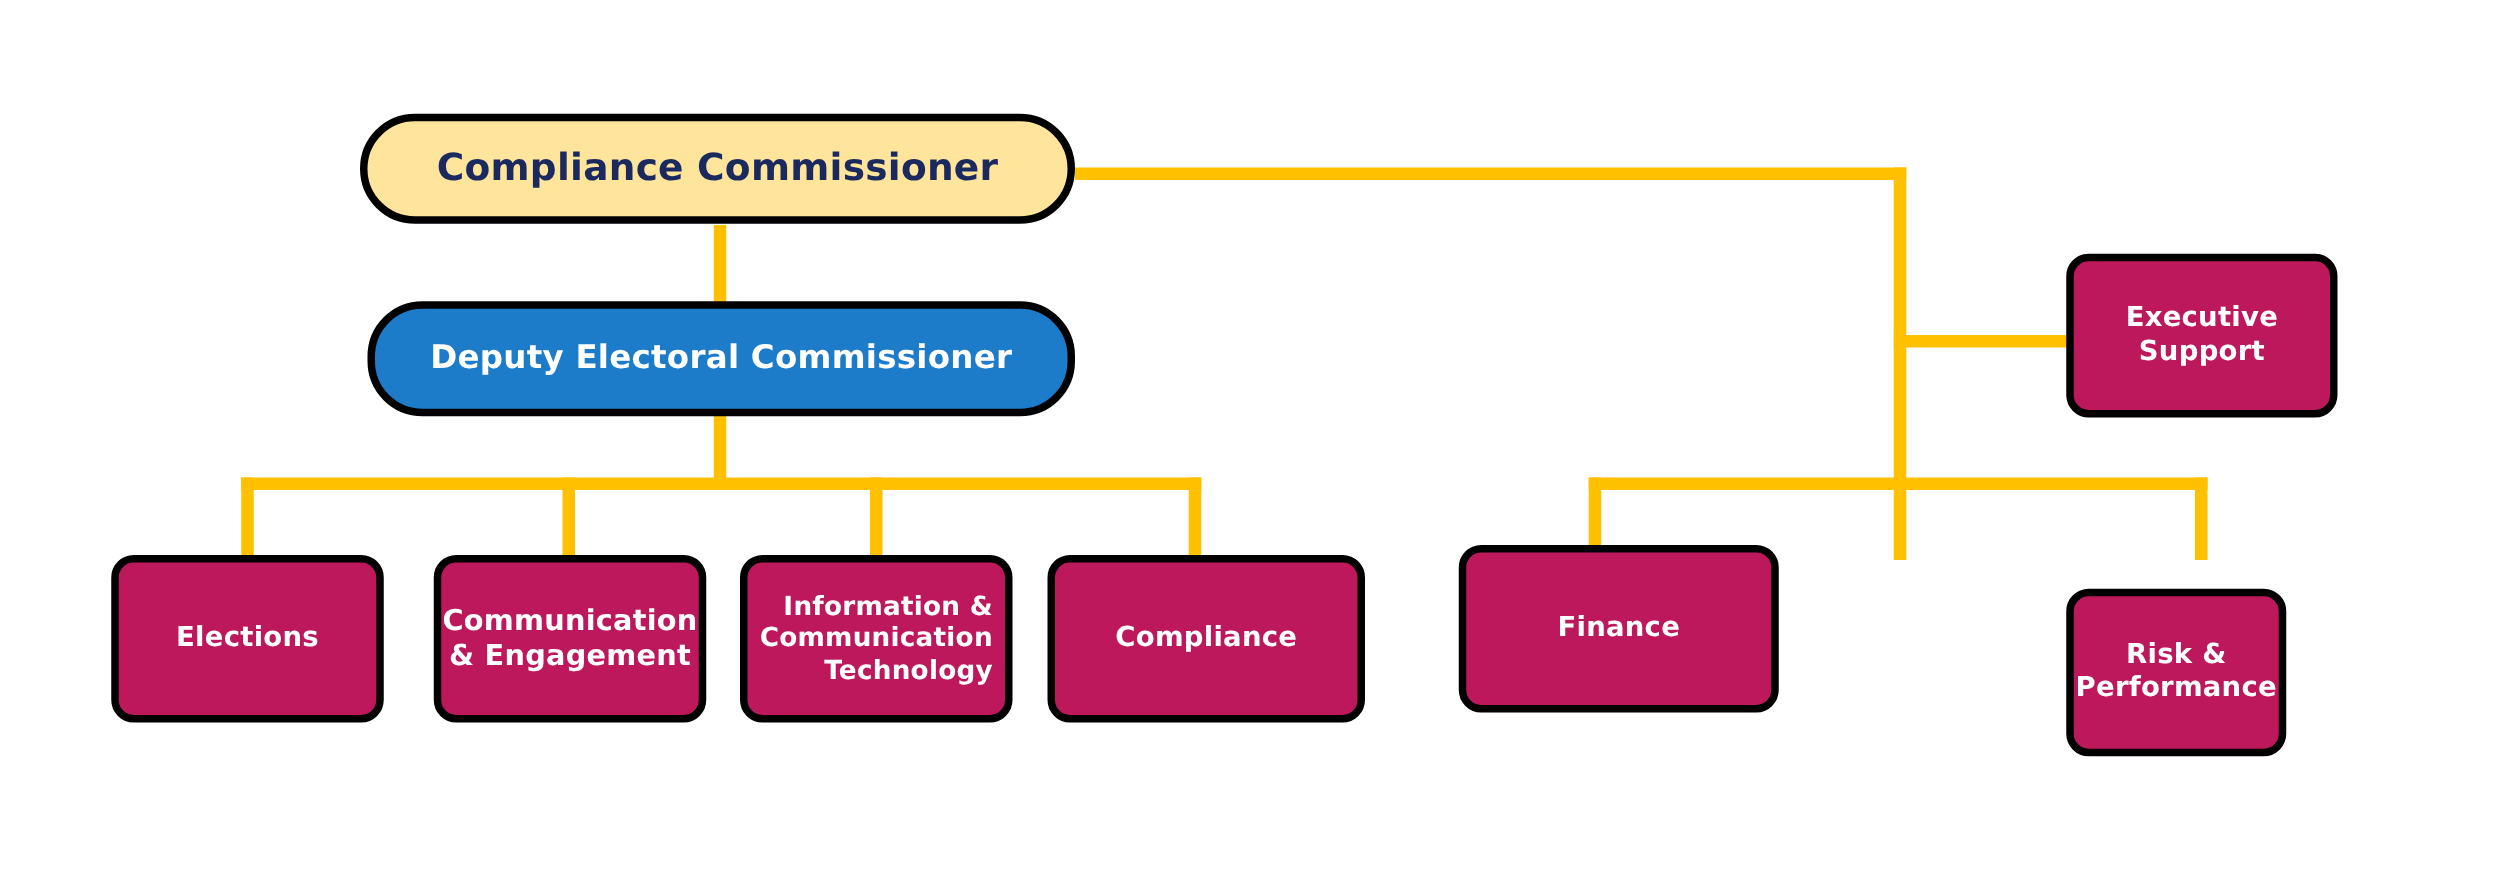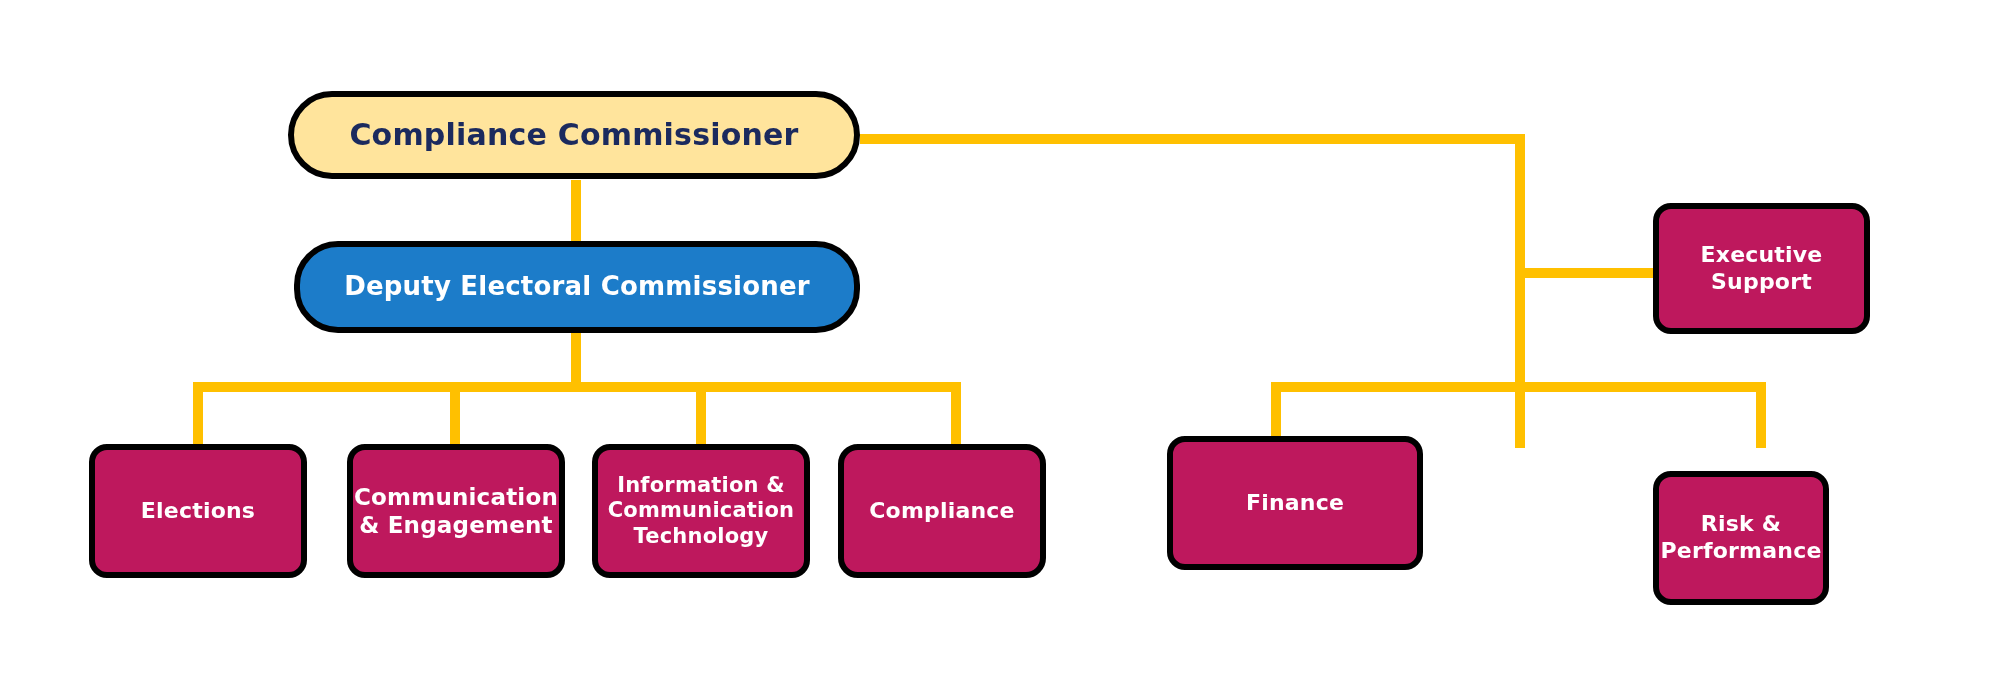--- a/index.html
+++ b/index.html
@@ -114,27 +114,27 @@
 
   <div class="node unit fs-unit" style="left:89px; top:444px; width:218px; height:134px;">
     <span class="label">Elections</span>
   </div>
 
   <div class="node unit fs-unit-lg" style="left:347px; top:444px; width:218px; height:134px;">
     <span class="label">Communication
 &amp; Engagement</span>
   </div>
 
-  <div class="node unit fs-unit-sm" style="left:592px; top:444px; width:218px; height:134px;">
+  <div class="node unit fs-unit-sm" style="left:592px; top:444px; width:218px; height:134px;text-align:right;">
     <span class="label">Information &amp;
 Communication
 Technology</span>
   </div>
 
-  <div class="node unit fs-unit" style="left:838px; top:444px; width:208px; height:134px;border-radius:20px;">
+  <div class="node unit fs-unit" style="left:838px; top:444px; width:254px; height:134px;">
     <span class="label">Compliance</span>
   </div>
 
   <div class="node unit fs-unit" style="left:1167px; top:436px; width:256px; height:134px;">
     <span class="label">Finance</span>
   </div>
 
 
   <div class="node unit fs-unit" style="left:1653px; top:444px; width:176px; height:134px;margin-top:27px;">
     <span class="label">Risk &amp;

